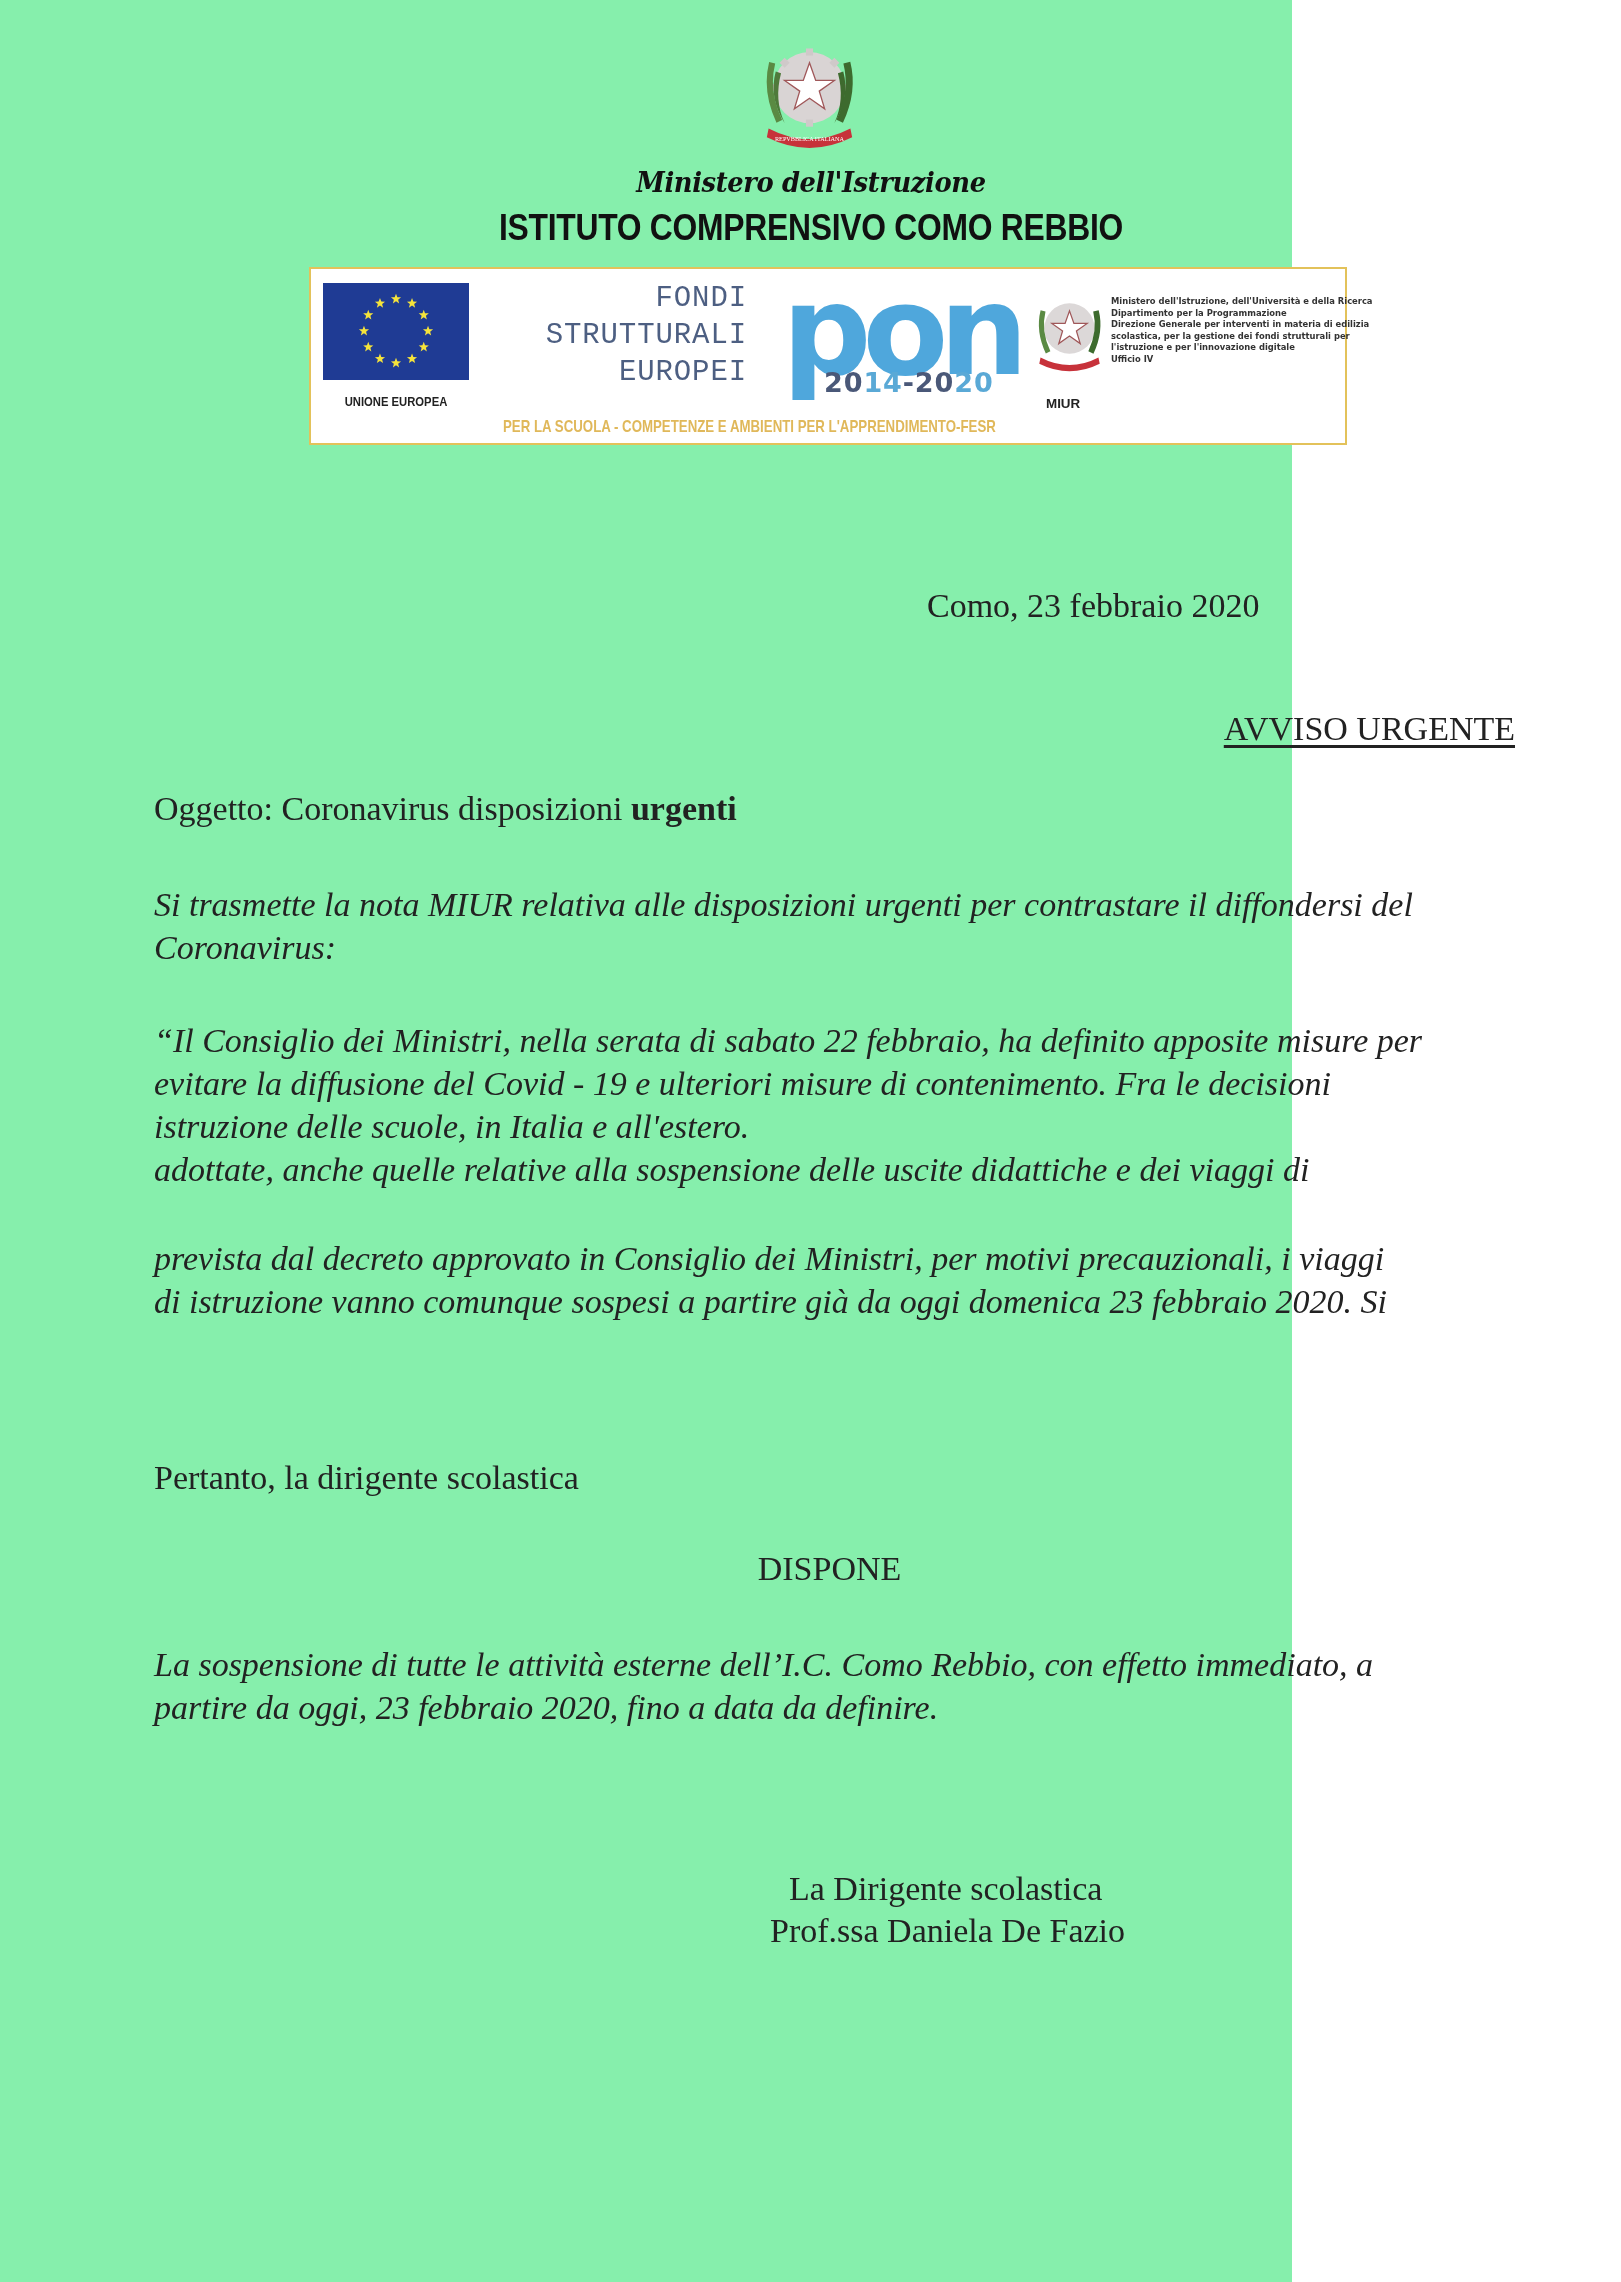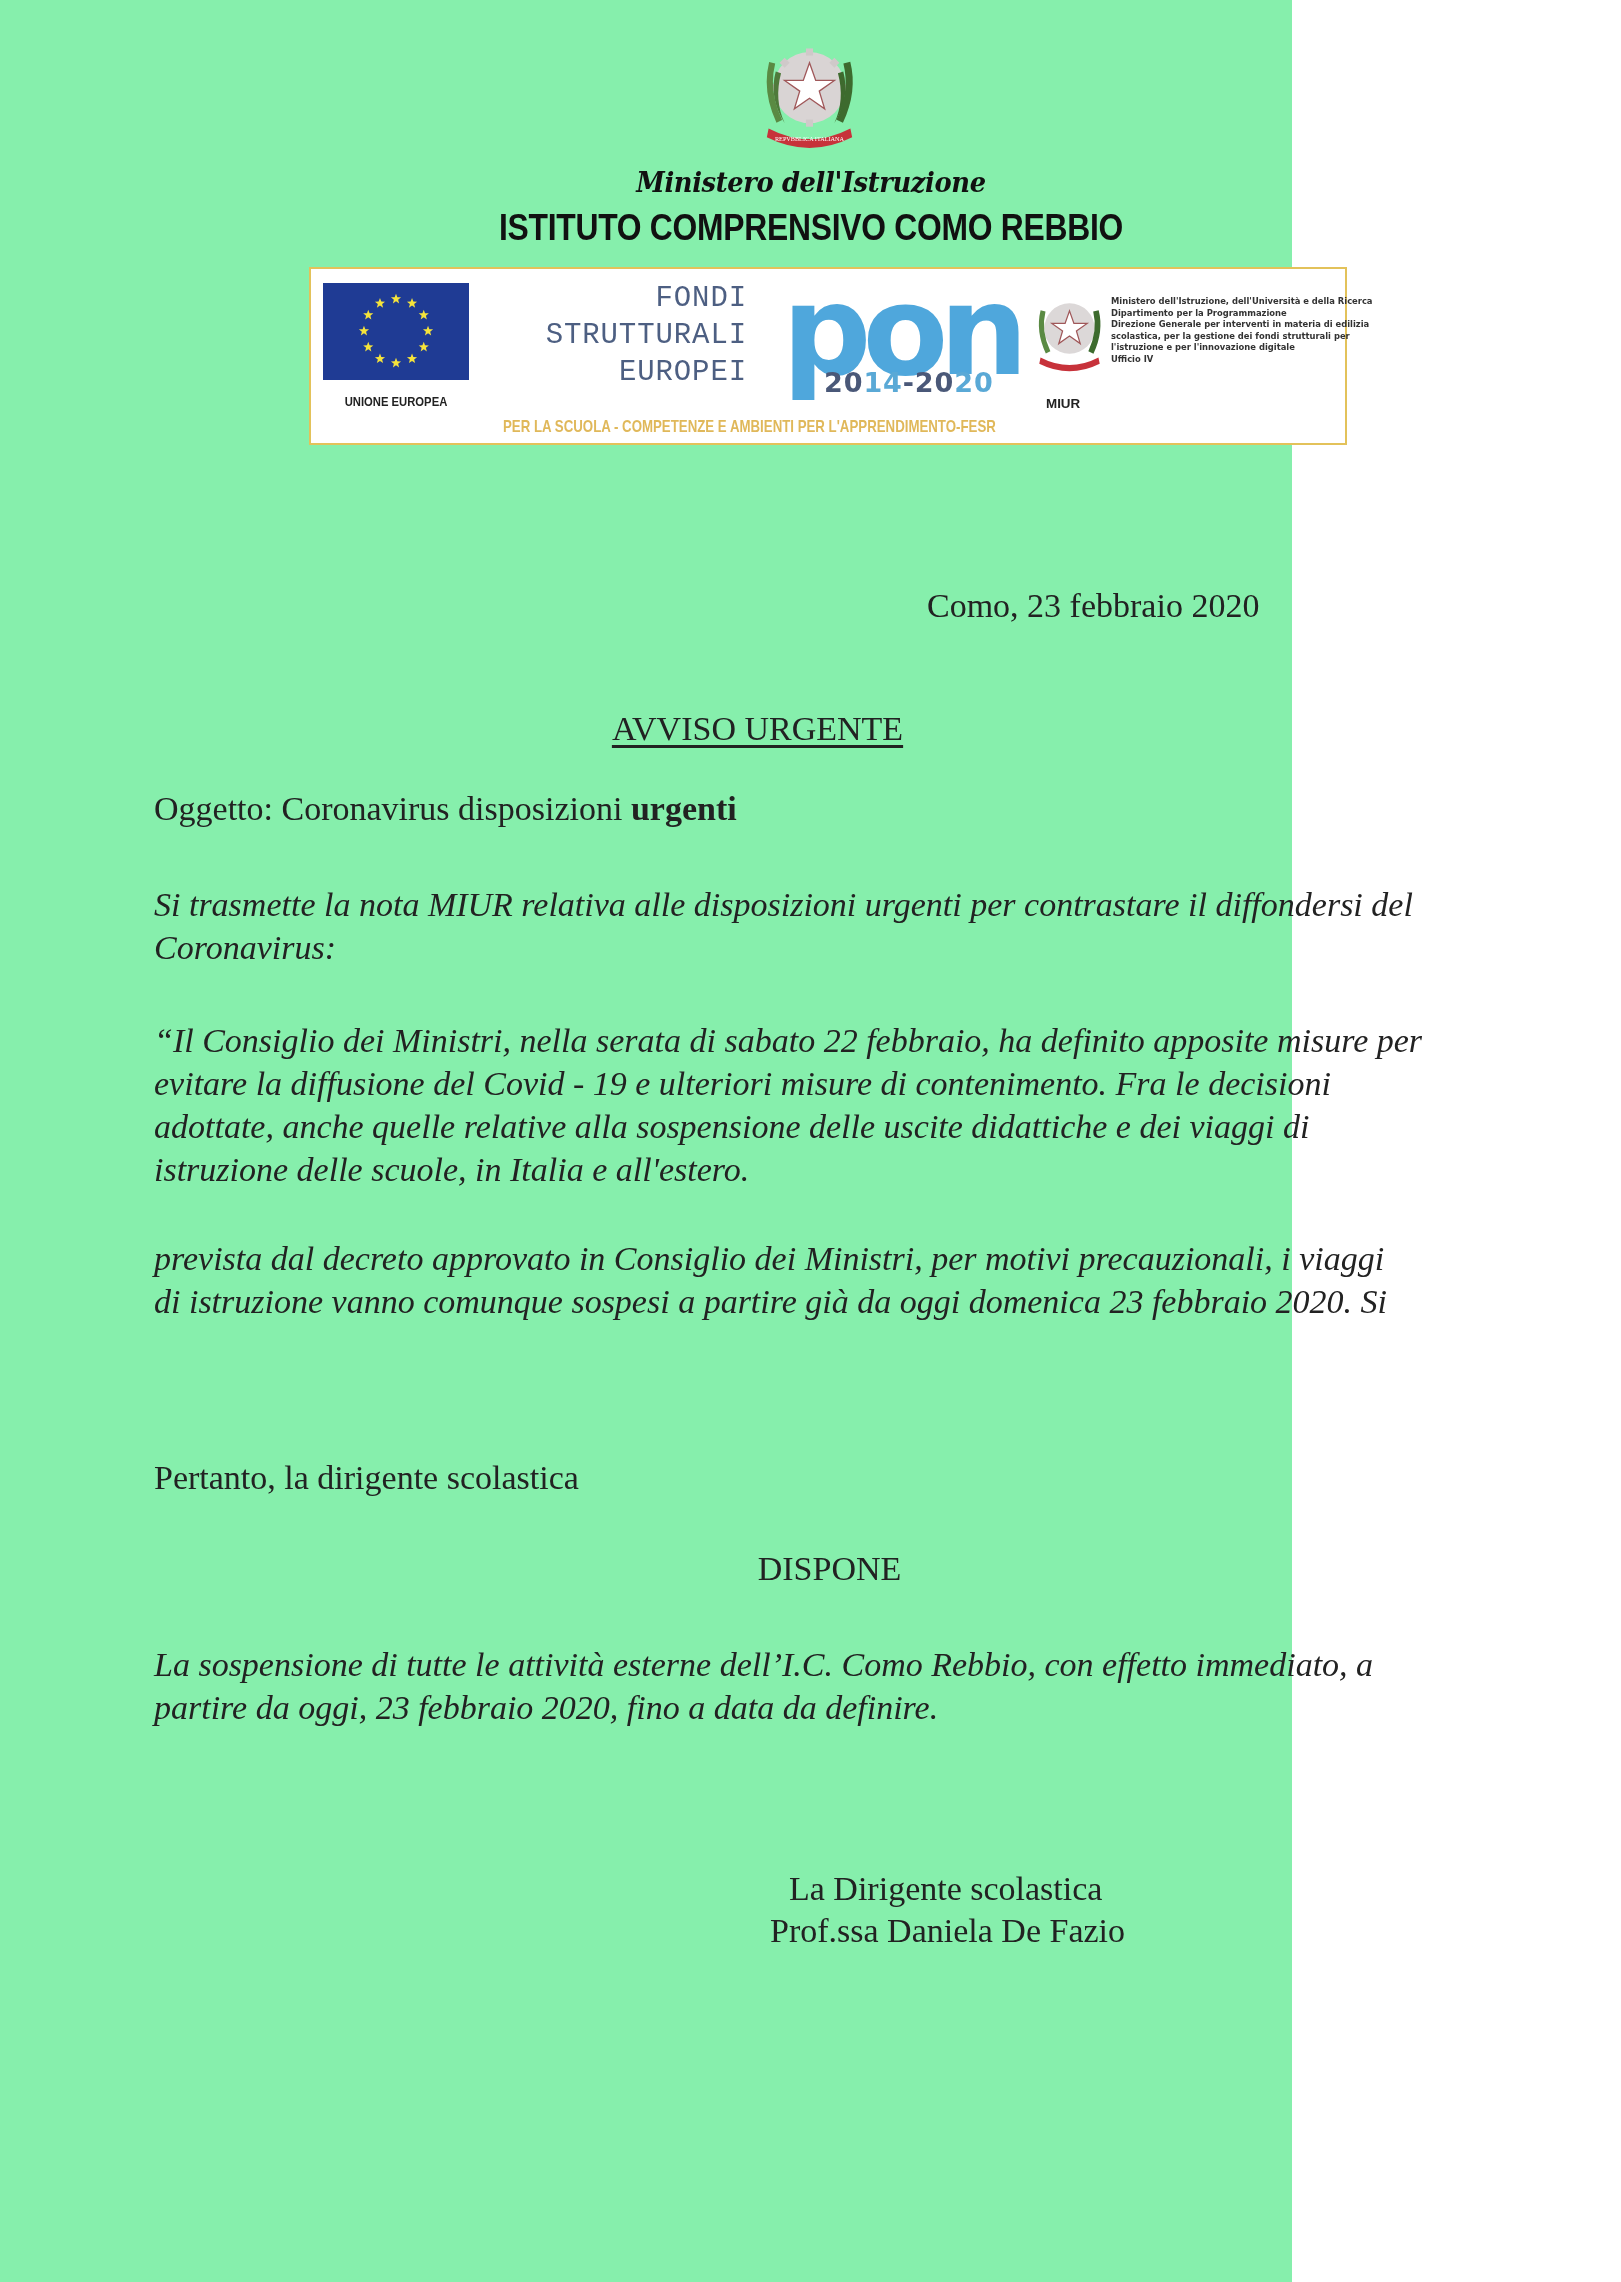--- a/index.html
+++ b/index.html
@@ -35,21 +35,21 @@
     font-size: 13.4px; color: #222; font-weight: bold; }
   .miur-text { position: absolute; left: 800px; top: 27px; font-family: "DejaVu Sans", sans-serif;
     font-size: 8.4px; line-height: 11.6px; color: #333; font-weight: bold; white-space: nowrap; }
 
   
   .txt { position: absolute; font-family: "Liberation Serif", serif; font-size: 34px; color: #222; white-space: nowrap; }
   .para { position: absolute; left: 154px; width: 1390px; font-family: "Liberation Serif", serif;
     font-size: 34px; line-height: 43px; color: #222; }
   .para span.line { display: block; white-space: nowrap; font-style: italic; }
   .date { left: 927px; top: 557px; margin-top: 30px; }
-  .notice-title { left: 0; width: 1515px; top: 710px; text-align: center; text-decoration: underline; text-underline-offset: 4.5px; }
+  .notice-title { left: 0; width: 1515px; top: 710px; text-align: right; text-decoration: underline; text-underline-offset: 4.5px; }
   .subject { left: 154px; top: 790px; }
   .subject b { font-weight: bold; }
   .dispone { left: 0; width: 1659px; top: 1550px; text-align: center; }
   .sig1 { left: 789px; top: 1870px; }
   .sig2 { left: 770px; top: 1912px; }
 
   svg { display: block; }
 </style>
 </head>
 <body>
@@ -135,22 +135,22 @@
   <div class="txt subject"><span>Oggetto: Coronavirus disposizioni </span><b>urgenti</b></div>
 
   <div class="para" style="top:883px">
     <span class="line">Si trasmette la nota MIUR relativa alle disposizioni urgenti per contrastare il diffondersi del</span>
     <span class="line">Coronavirus:</span>
   </div>
 
   <div class="para" style="top:1019px">
     <span class="line">“Il Consiglio dei Ministri, nella serata di sabato 22 febbraio, ha definito apposite misure per</span>
     <span class="line">evitare la diffusione del Covid - 19 e ulteriori misure di contenimento. Fra le decisioni</span>
+    <span class="line">istruzione delle scuole, in Italia e all'estero.</span>
     <span class="line">adottate, anche quelle relative alla sospensione delle uscite didattiche e dei viaggi di</span>
-    <span class="line">istruzione delle scuole, in Italia e all'estero.</span>
   </div>
 
   <div class="para" style="top:1237px">
     <span class="line">prevista dal decreto approvato in Consiglio dei Ministri, per motivi precauzionali, i viaggi</span>
     <span class="line">di istruzione vanno comunque sospesi a partire già da oggi domenica 23 febbraio 2020. Si</span>
   </div>
 
   <div class="txt" style="left:154px; top:1459px">Pertanto, la dirigente scolastica</div>
 
   <div class="txt dispone">DISPONE</div>

